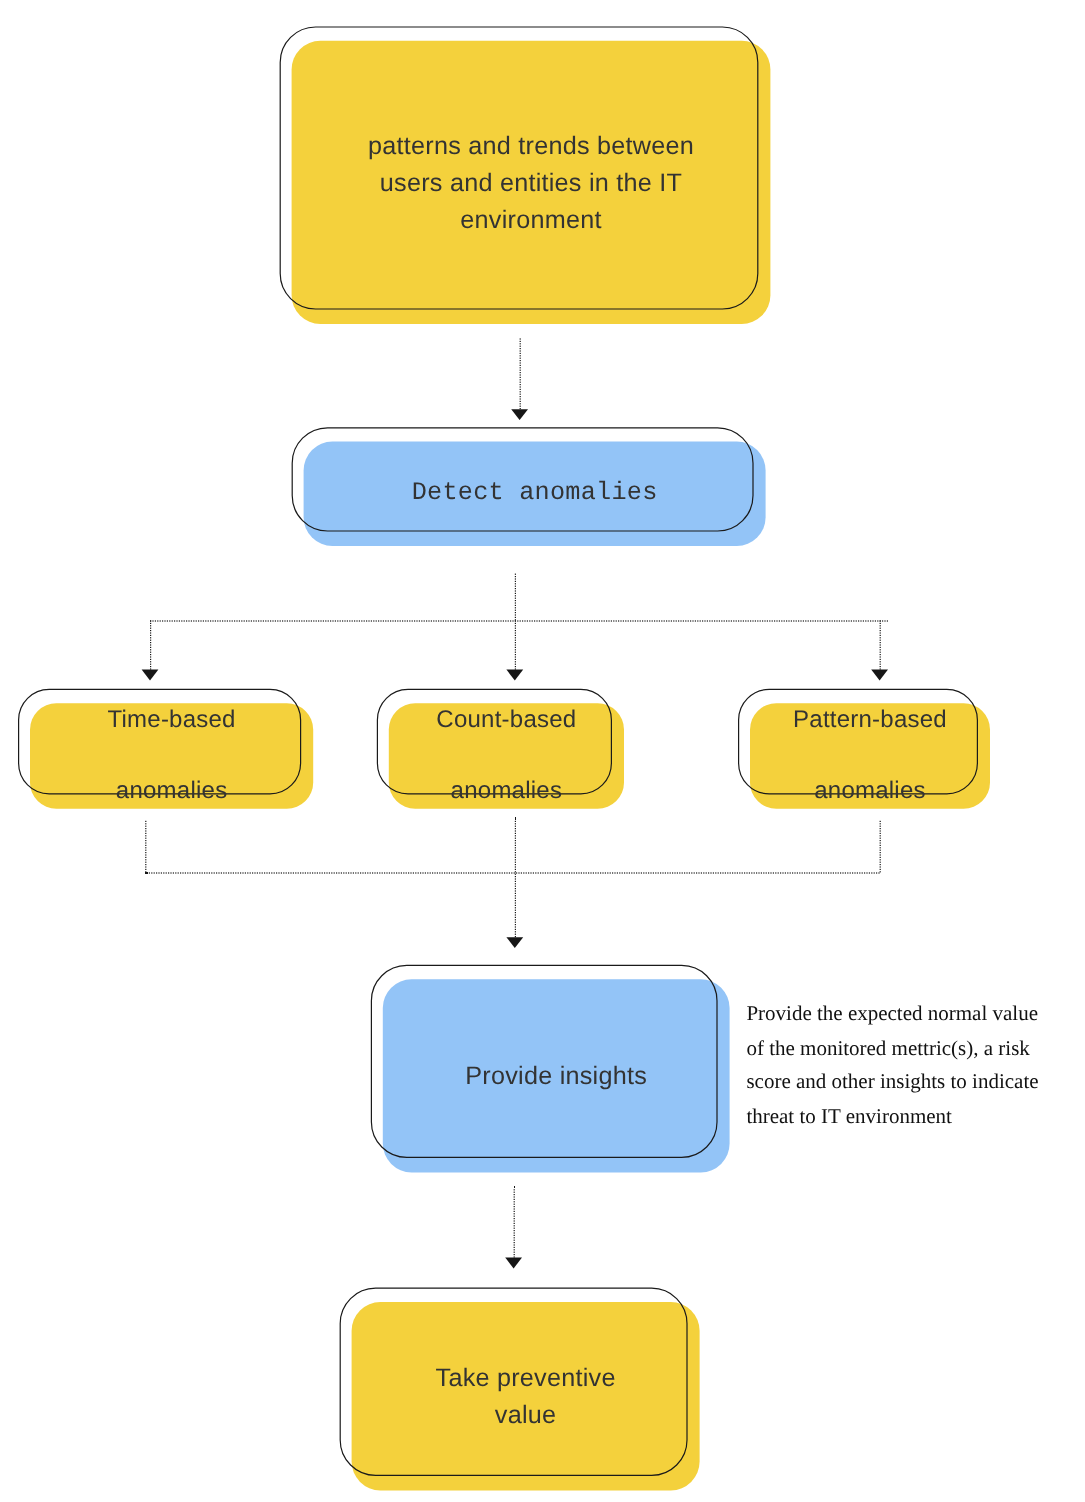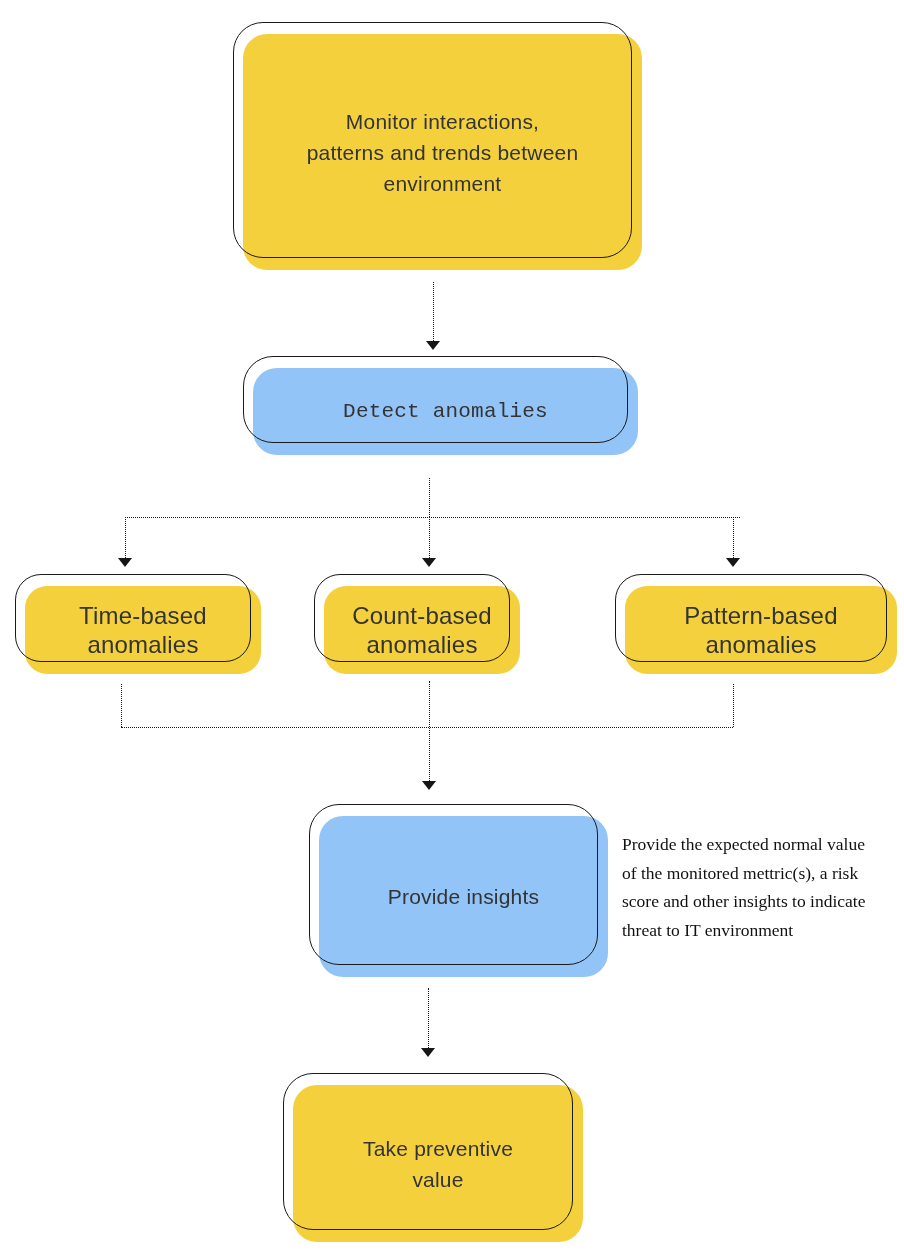--- a/index.html
+++ b/index.html
@@ -25,21 +25,21 @@
     border-radius:30px;
   }
   .node.small .outline{border-radius:26px;}
   .node.small .fill{border-radius:22px;}
   .node .label{
     position:absolute;left:10px;top:12px;width:100%;height:100%;
     display:flex;flex-direction:column;align-items:center;justify-content:center;
     text-align:center;color:var(--text,#333333);
     font-size:21px;line-height:31px;letter-spacing:.2px;
   }
-  .node.small .label{font-size:24px;line-height:29px;}
+  .node.small .label{font-size:20px;line-height:29px;justify-content:space-between;}
 
   
   .vline{position:absolute;width:0;border-left:1.6px dotted var(--line,#161616);}
   .hline{position:absolute;height:0;border-top:1.6px dotted var(--line,#161616);}
   .ahead{
     position:absolute;width:0;height:0;
     border-left:7px solid transparent;border-right:7px solid transparent;
     border-top:9px solid var(--line,#161616);
   }
 
@@ -53,22 +53,22 @@
 </style>
 </head>
 <body style="background: rgb(255, 255, 255);">
 
 <div class="canvas">
 
   <div class="node yellow" style="left:233px;top:22px;width:399px;height:236px;">
     <div class="fill"></div>
     <div class="outline"></div>
     <div class="label">
-      <div>Monitor interactions,</div>
       <div>patterns and trends between</div>
+      <div>users and entities in the IT</div>
       <div>environment</div>
     </div>
   </div>
 
   <div class="node blue" style="left:243px;top:356px;width:385px;height:87px;font-family:Liberation Mono, monospace;">
     <div class="fill"></div>
     <div class="outline"></div>
     <div class="label">
       <div>Detect anomalies</div>
     </div>
@@ -85,21 +85,21 @@
 
   <div class="node yellow small" style="left:314px;top:574px;width:196px;height:88px;">
     <div class="fill"></div>
     <div class="outline"></div>
     <div class="label">
       <div>Count-based</div>
       <div>anomalies</div>
     </div>
   </div>
 
-  <div class="node yellow small" style="left:615px;top:574px;width:272px;height:88px;border-radius:20px;">
+  <div class="node yellow small" style="left:615px;top:574px;width:200px;height:88px;border-radius:20px;">
     <div class="fill"></div>
     <div class="outline"></div>
     <div class="label">
       <div>Pattern-based</div>
       <div>anomalies</div>
     </div>
   </div>
 
   <div class="node blue" style="left:283px;top:804px;width:289px;height:161px;margin-left:26px;">
     <div class="fill"></div>

